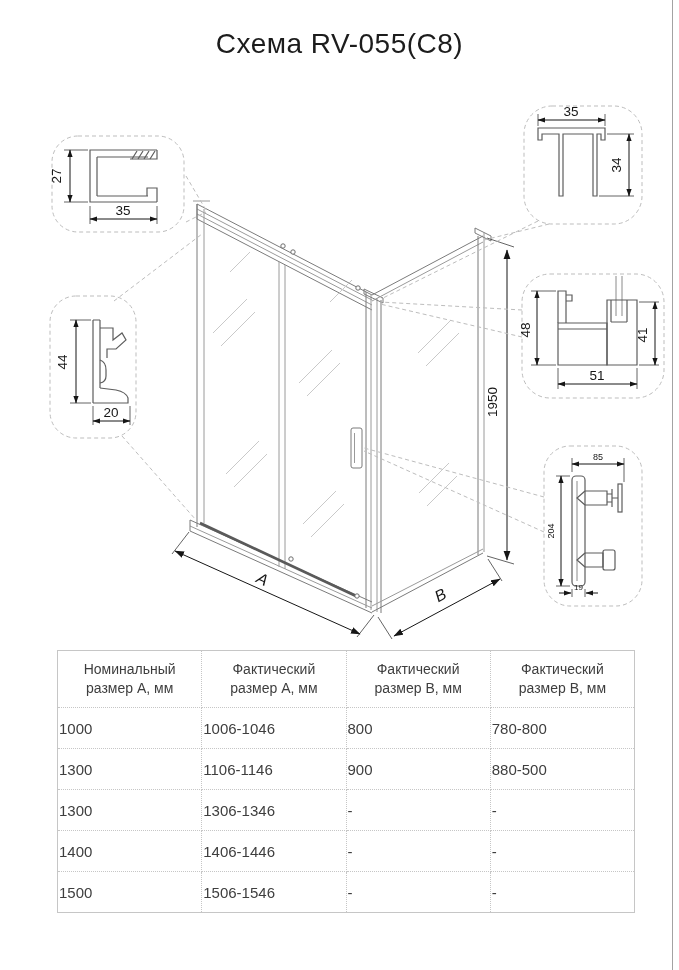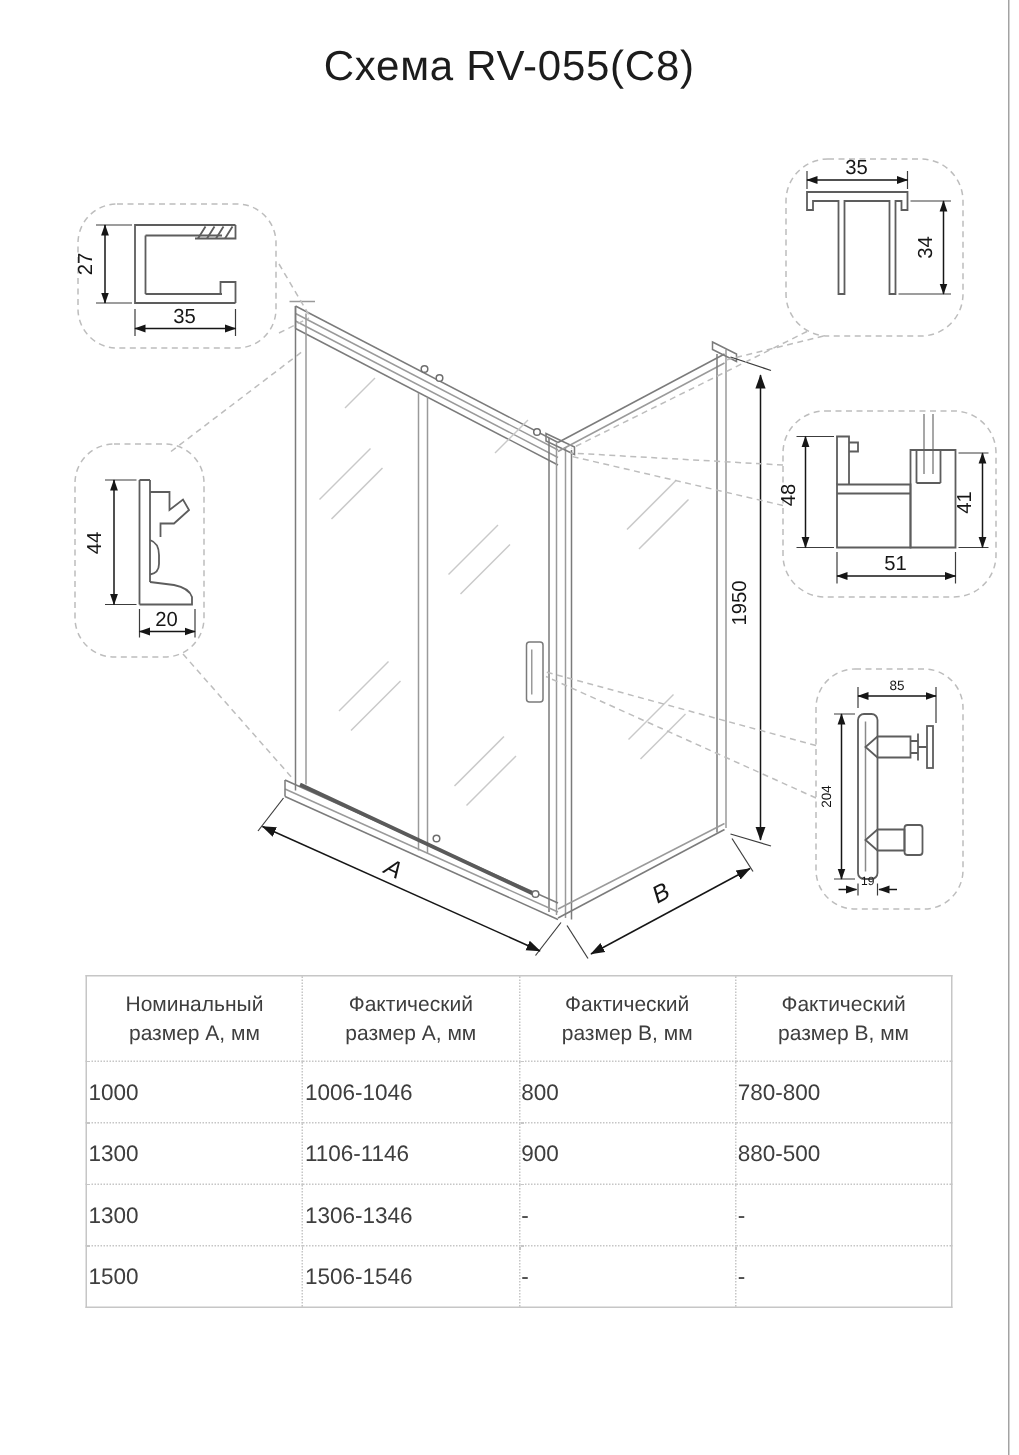--- a/index.html
+++ b/index.html
@@ -259,20 +259,26 @@
         <td>900</td>
         <td>880-500</td>
       </tr>
       <tr>
         <td>1300</td>
         <td>1306-1346</td>
         <td>-</td>
         <td>-</td>
       </tr>
       <tr>
+        <td>1400</td>
+        <td>1406-1446</td>
+        <td>-</td>
+        <td>-</td>
+      </tr>
+      <tr>
         <td>1500</td>
         <td>1506-1546</td>
         <td>-</td>
         <td>-</td>
       </tr>
     </tbody>
   </table>
 
 </div>
 

